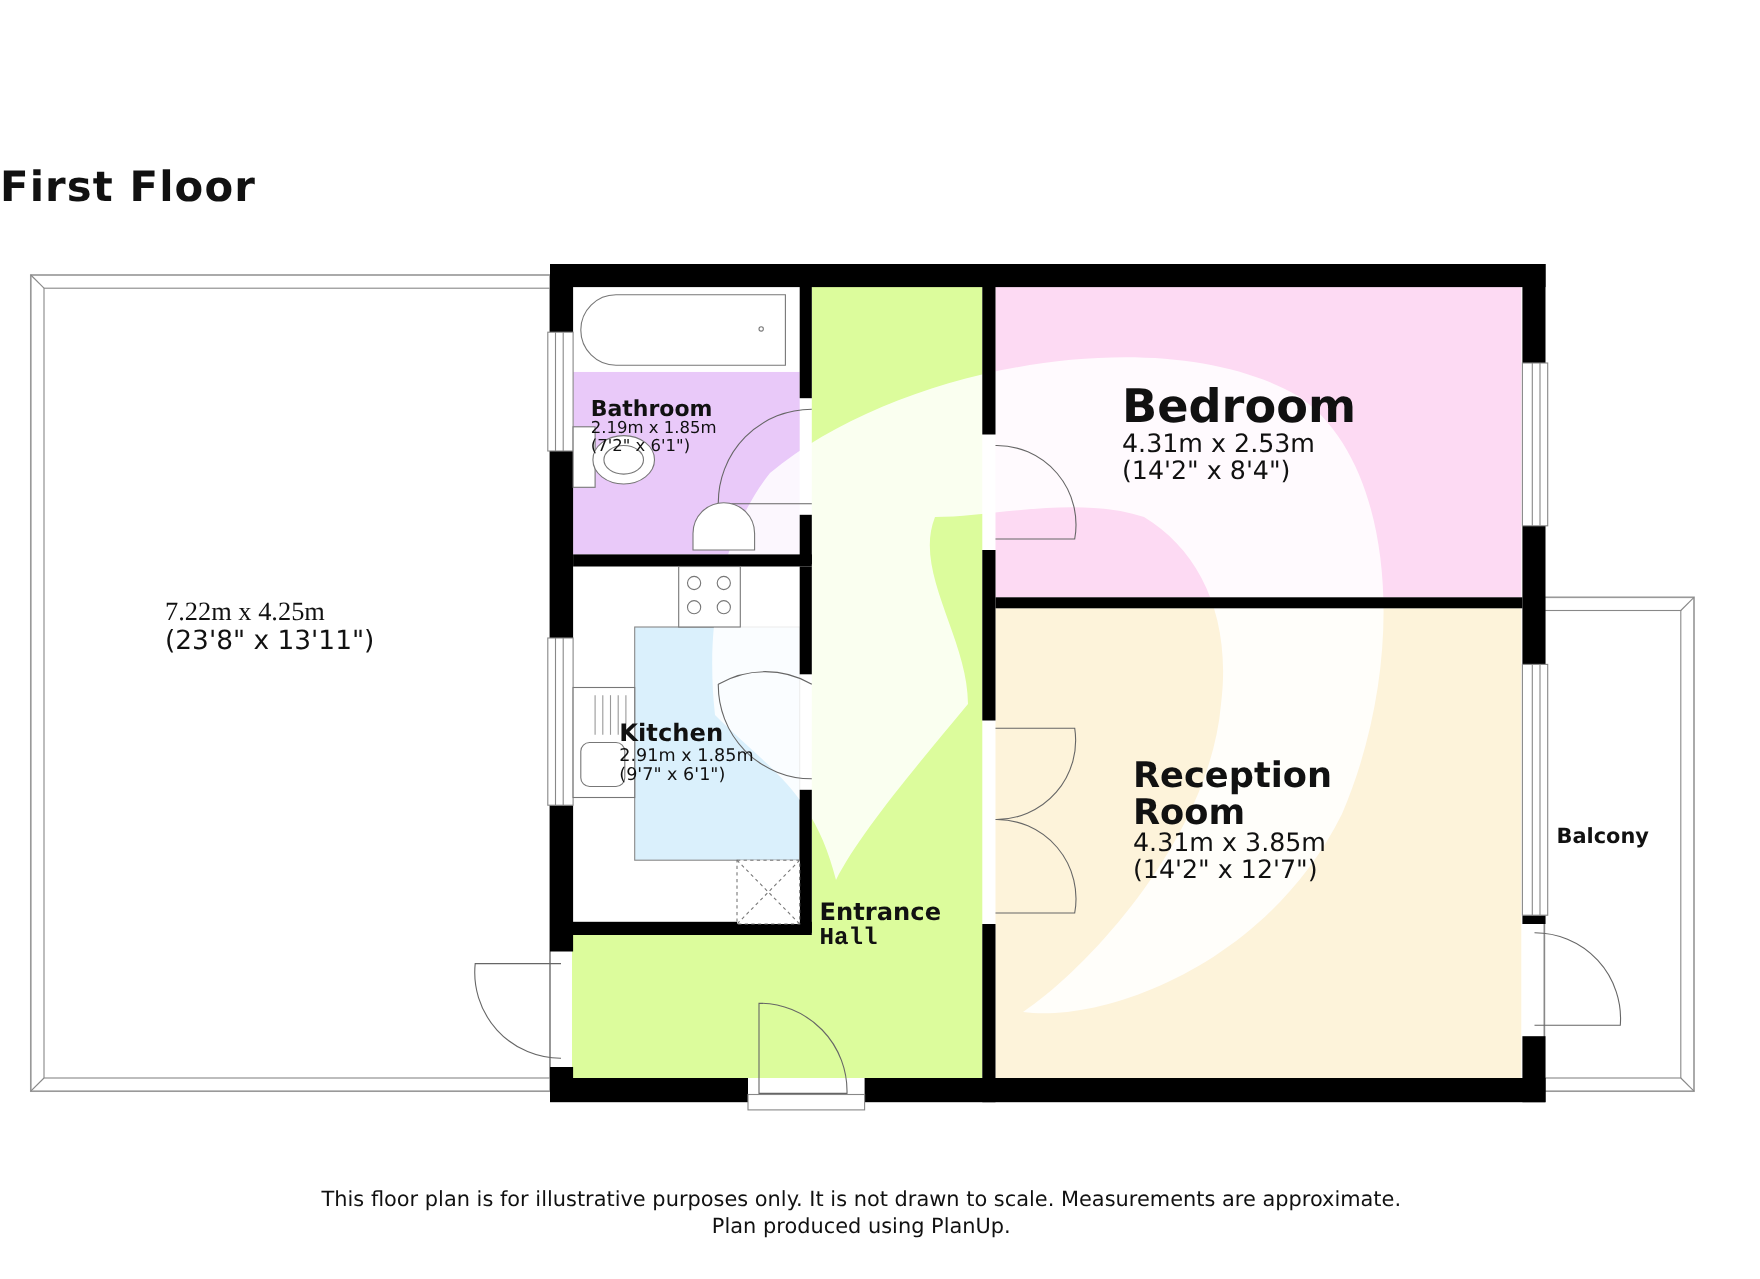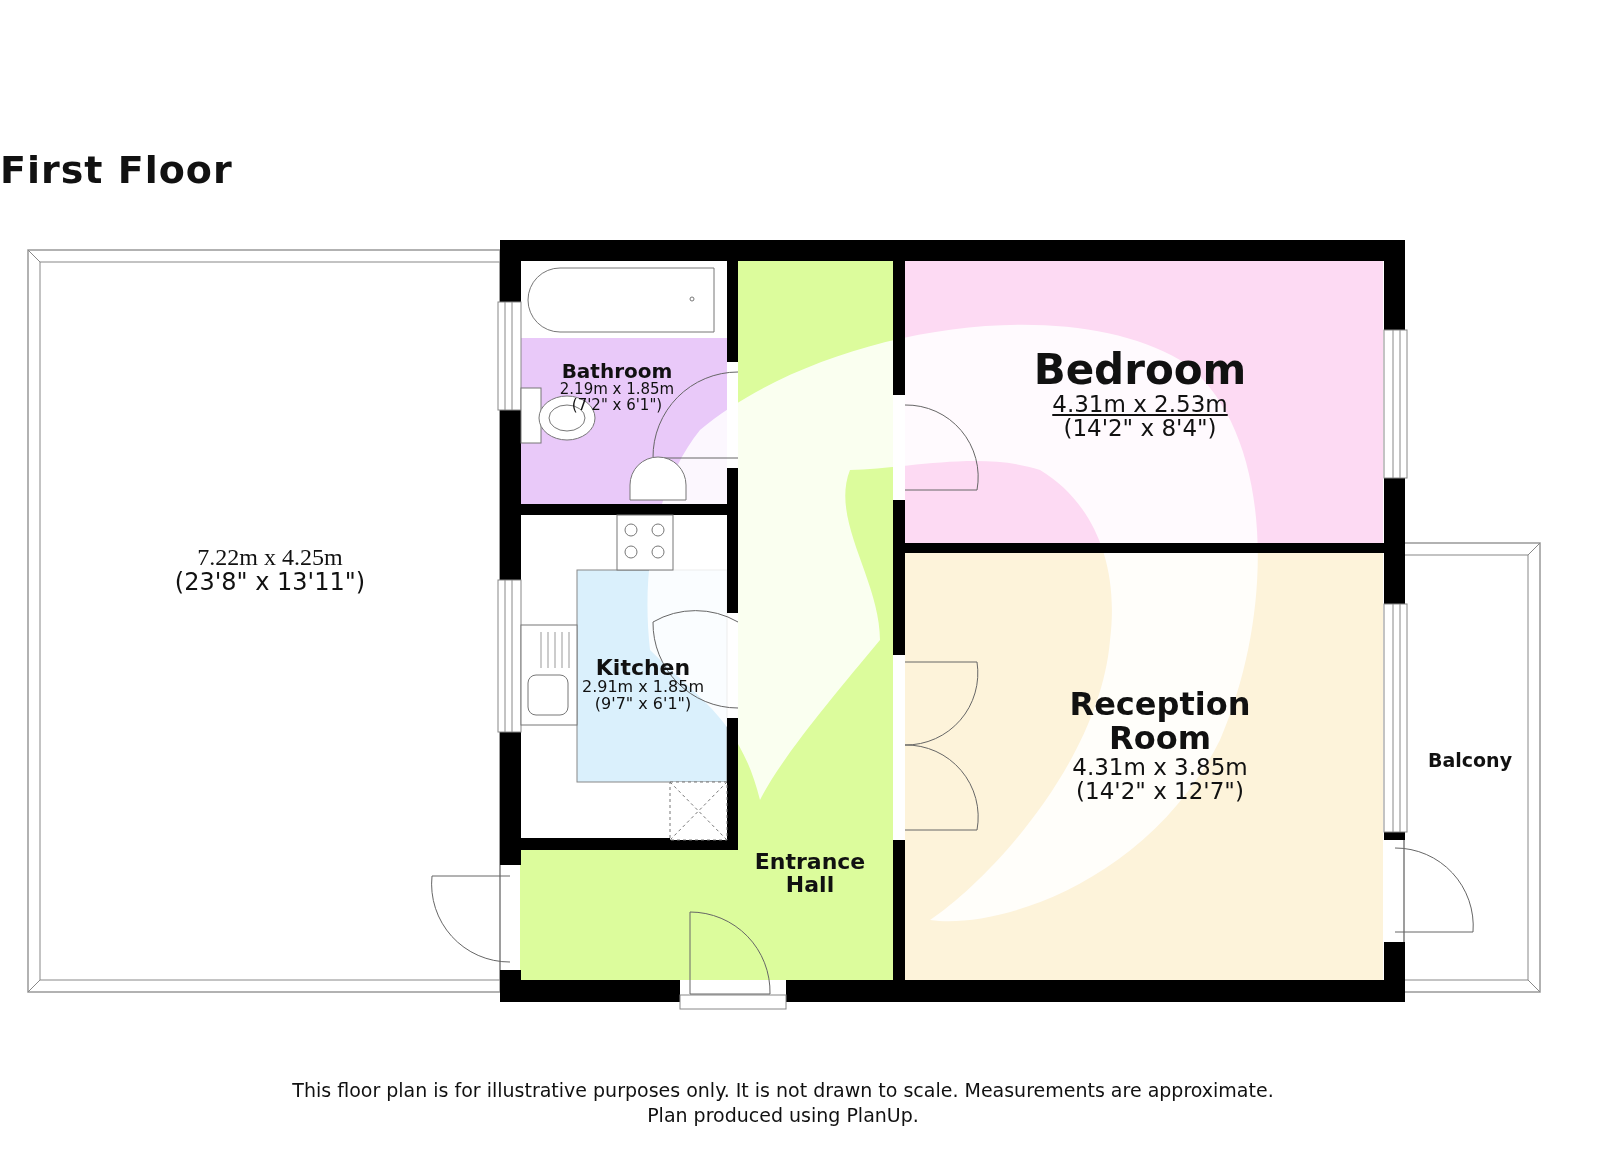--- a/index.html
+++ b/index.html
@@ -1,19 +1,19 @@
 <!DOCTYPE html>
 <html><head>
 <meta charset="utf-8">
 <style>
   html, body { margin: 0; padding: 0; background: #ffffff; }
   body { width: 1600px; height: 1163px; position: relative; overflow: hidden; font-family: "DejaVu Sans", sans-serif; }
   .title { position: absolute; left: 0; width: 1566px; top: 148px; text-align: left; font-size: 38px; font-weight: bold; color: #111; letter-spacing: 1px; }
   svg.plan { position: absolute; left: 0; top: 0; }
-  .label { position: absolute; text-align: center; color: #111; line-height: 1.05; }
+  .label { position: absolute; color: #111; line-height: 1.05; }
   .label .name { font-weight: bold; display: block; }
   .label .dim { display: block; }
   .footer { position: absolute; left: 0; width: 1566px; top: 1078px; text-align: center; font-size: 19px; color: #111; line-height: 25px; }
 </style>
 </head>
 <body>
 
 <div class="title">First Floor</div>
 
 <svg class="plan" width="1600" height="1163" viewBox="0 0 1600 1163">
@@ -133,34 +133,34 @@
 </div>
 
 <div class="label" style="left:563px; top:656px; width:160px;">
   <span class="name" style="font-size:22px;">Kitchen</span>
   <span class="dim" style="font-size:16px;">2.91m x 1.85m</span>
   <span class="dim" style="font-size:16px;">(9'7" x 6'1")</span>
 </div>
 
 <div class="label" style="left:1020px; top:348px; width:240px;">
   <span class="name" style="font-size:42px;">Bedroom</span>
-  <span class="dim" style="font-size:23px;text-decoration:underline;">4.31m x 2.53m</span>
+  <span class="dim" style="font-size:23px;">4.31m x 2.53m</span>
   <span class="dim" style="font-size:23px;">(14'2" x 8'4")</span>
 </div>
 
 <div class="label" style="left:1030px; top:688px; width:260px;">
   <span class="name" style="font-size:32px;">Reception</span>
   <span class="name" style="font-size:32px;">Room</span>
   <span class="dim" style="font-size:23px;">4.31m x 3.85m</span>
   <span class="dim" style="font-size:23px;">(14'2" x 12'7")</span>
 </div>
 
-<div class="label" style="left:745px; top:850px; width:130px;">
+<div class="label" style="left:745px; top:818px; width:130px;">
   <span class="name" style="font-size:22px;">Entrance</span>
-  <span class="name" style="font-size:22px;">Hall</span>
+  <span class="name" style="font-size:22px;font-family:Liberation Mono, monospace;">Hall</span>
 </div>
 
 <div class="label" style="left:1415px; top:751px; width:110px;">
   <span class="name" style="font-size:19px;">Balcony</span>
 </div>
 
 <div class="footer">
   <div>This floor plan is for illustrative purposes only. It is not drawn to scale. Measurements are approximate.</div>
   <div>Plan produced using PlanUp.</div>
 </div>

